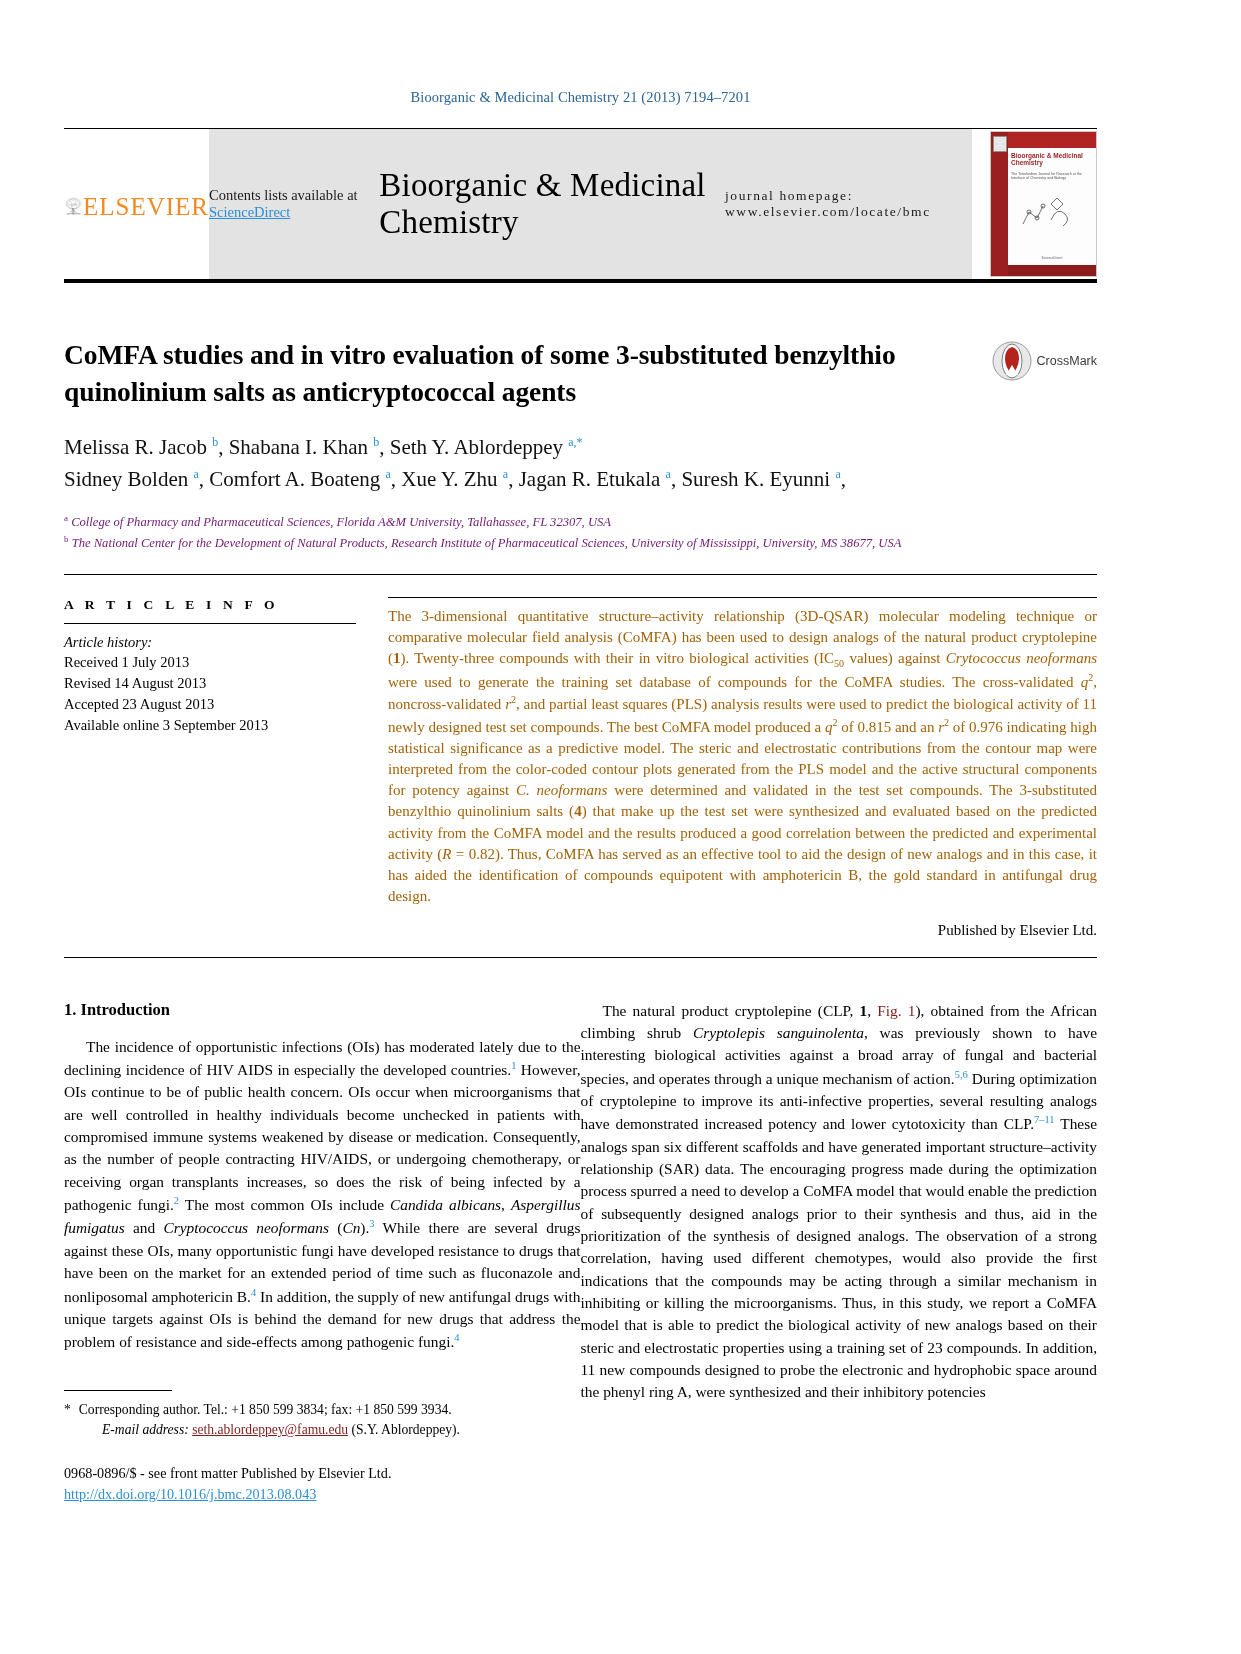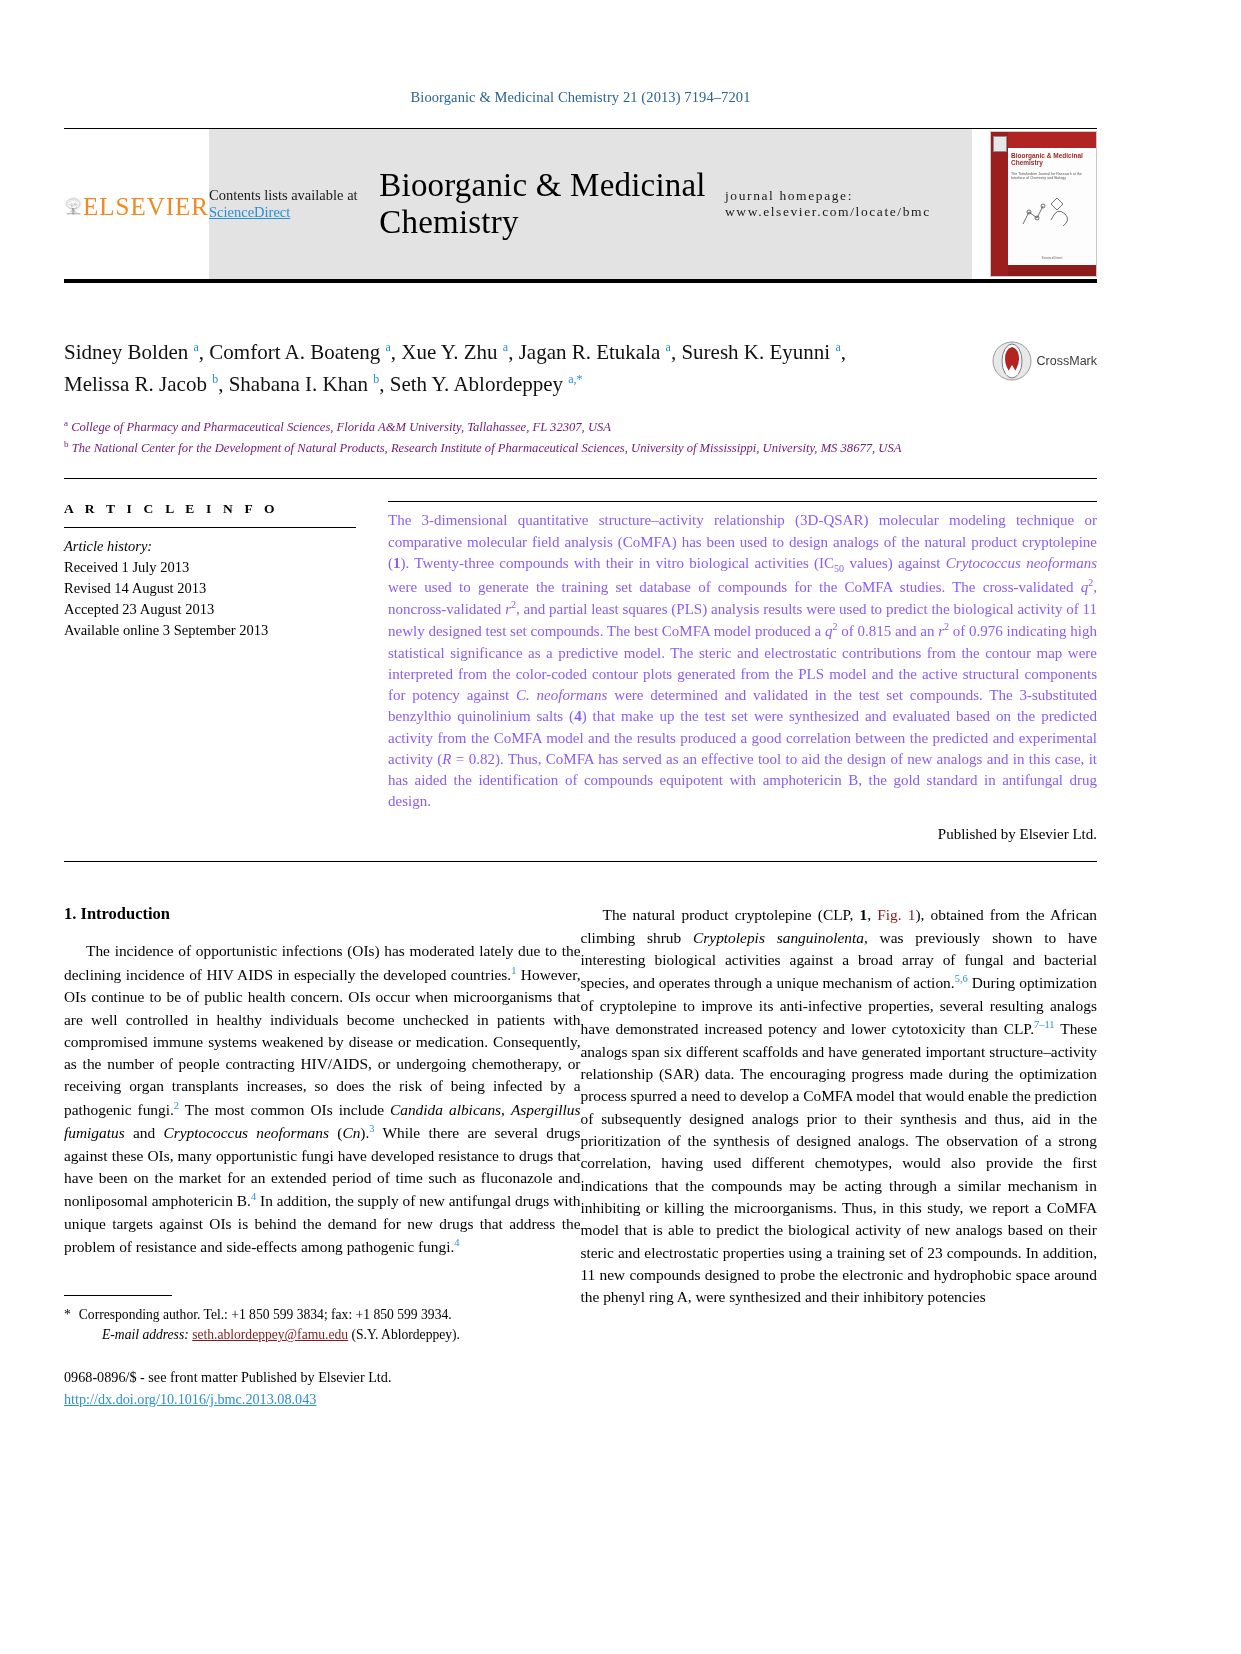--- a/index.html
+++ b/index.html
@@ -230,21 +230,21 @@
   }
   .hist-line, .kw-line {
     font-size: 14.5px;
     line-height: 1.44;
   }
   .kw-block { margin-top: 24px; }
   .abstract-body {
     font-size: 15px;
     line-height: 1.415;
     text-align: justify;
-    color: #8b5cf6;
+    color: #a16207;
   }
   .abstract-body i { font-style: italic; }
   .abstract-body b { font-weight: bold; }
   .abstract-body sub { font-size: 10px; }
   .abstract-body sup { font-size: 10px; }
   .published-by {
     text-align: right;
     font-size: 15px;
     margin-top: 14px;
   }
@@ -370,34 +370,35 @@
             </g>
           </svg>
           <div class="cover-foot">ScienceDirect</div>
           <div class="cover-bottombar"></div>
         </div>
       </div>
     </div>
     <div class="banner-rule-bottom"></div>
 
     <div class="title-block">
+      <h1 class="article-title">CoMFA studies and in vitro evaluation of some 3-substituted benzylthio quinolinium salts as anticryptococcal agents</h1>
       <div class="crossmark">
         <svg width="40" height="40" viewBox="0 0 40 40">
           <circle cx="20" cy="20" r="19" fill="#e8e8e8" stroke="#9a9a9a" stroke-width="1"></circle>
           <ellipse cx="20" cy="20" rx="10" ry="17" fill="#ffffff" stroke="#7a7a7a" stroke-width="1"></ellipse>
           <path d="M20 6 q7 2 7 12 q0 8 -7 16 q-7 -8 -7 -16 q0 -10 7 -12 Z" fill="#b5231f"></path>
           <path d="M20 24 l6 10 h-12 Z" fill="#ffffff"></path>
         </svg>
         <span class="crossmark-label">CrossMark</span>
       </div>
     </div>
 
     <div class="authors">
+      <div>Melissa R. Jacob <sup>b</sup>, Shabana I. Khan <sup>b</sup>, Seth Y. Ablordeppey <sup>a,</sup><sup>*</sup></div>
       <div>Sidney Bolden <sup>a</sup>, Comfort A. Boateng <sup>a</sup>, Xue Y. Zhu <sup>a</sup>, Jagan R. Etukala <sup>a</sup>, Suresh K. Eyunni <sup>a</sup>,</div>
-      <div>Melissa R. Jacob <sup>b</sup>, Shabana I. Khan <sup>b</sup>, Seth Y. Ablordeppey <sup>a,</sup><sup>*</sup></div>
     </div>
 
     <div class="affil">
       <div><sup>a</sup> College of Pharmacy and Pharmaceutical Sciences, Florida A&amp;M University, Tallahassee, FL 32307, USA</div>
       <div><sup>b</sup> The National Center for the Development of Natural Products, Research Institute of Pharmaceutical Sciences, University of Mississippi, University, MS 38677, USA</div>
     </div>
 
     <div class="info-abstract">
       <div class="col-info">
         <div class="sec-head">A R T I C L E    I N F O</div>

